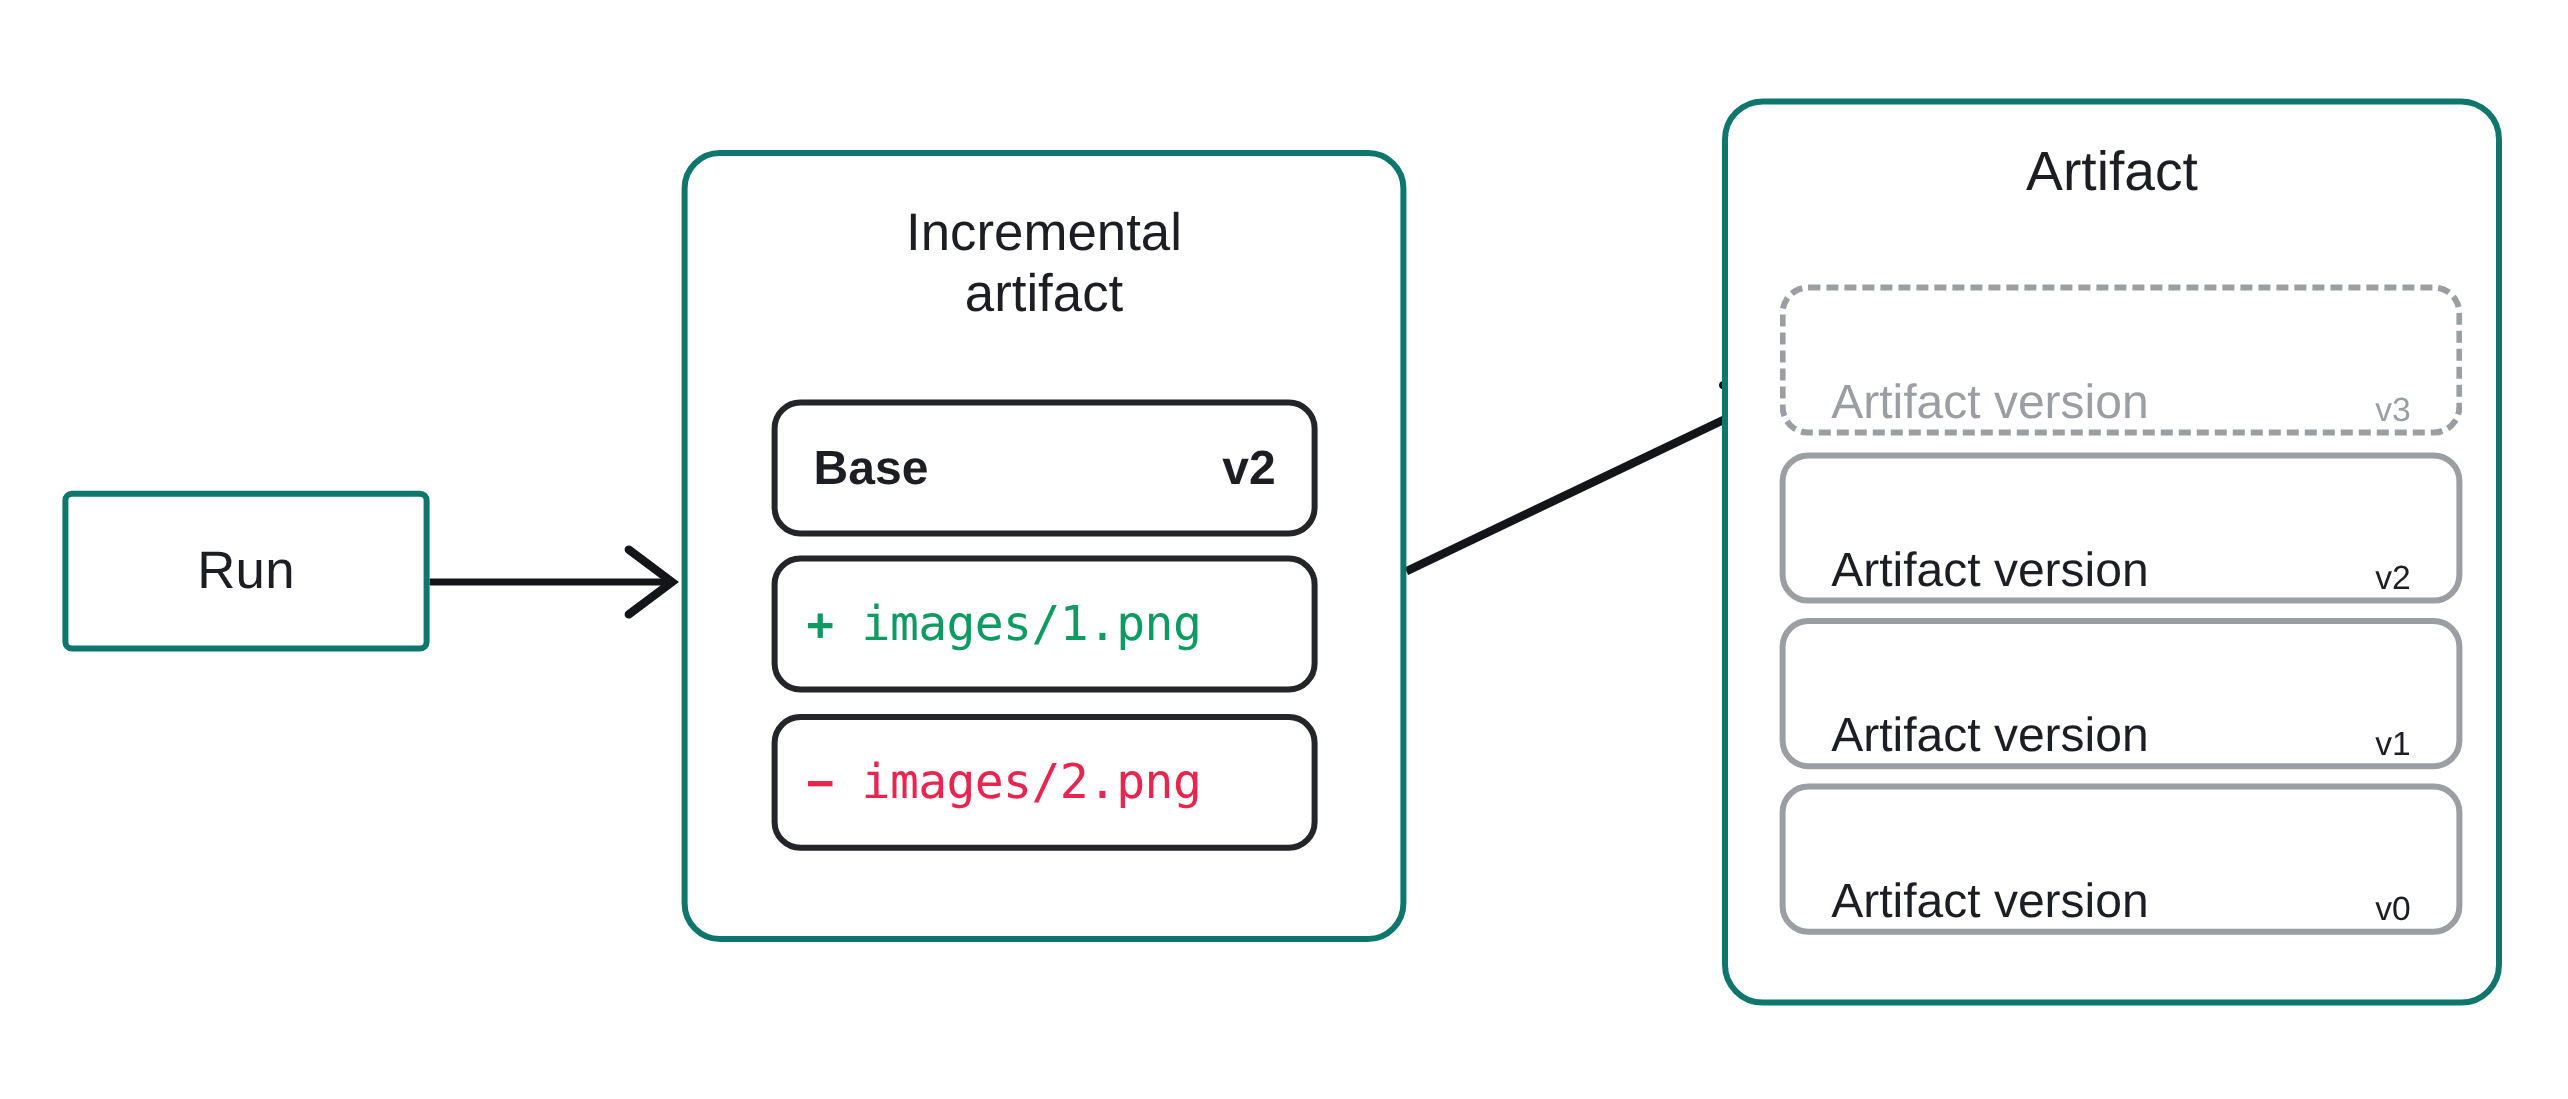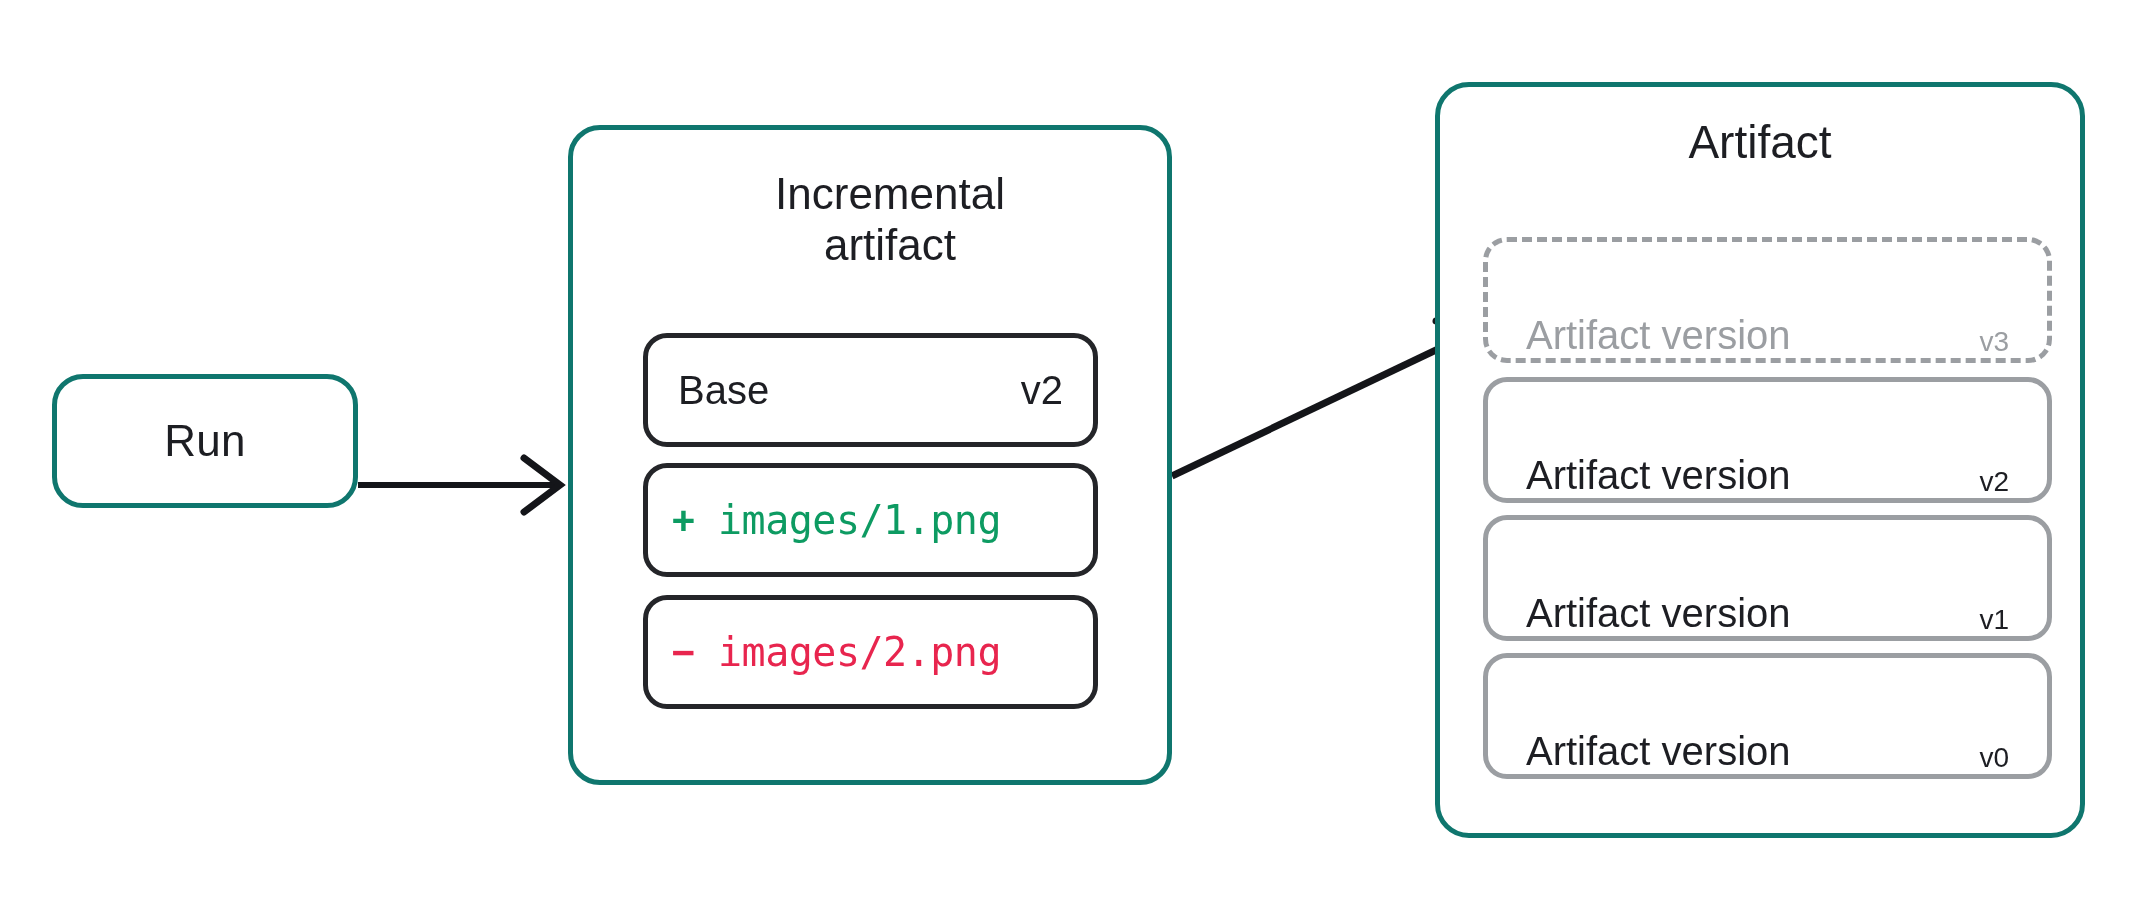--- a/index.html
+++ b/index.html
@@ -26,24 +26,24 @@
     border: 5px solid #0f766e;
     border-radius: 28px;
     display: flex;
     align-items: center;
     justify-content: center;
   }
 
   
   #run-node {
     left: 52px;
-    top: 374px;
+    top: 409px;
     width: 306px;
     height: 134px;
-    border-radius: 31px;
+    border-radius: 8px;
   }
   #run-node .node-label {
     font-size: 44px;
     color: #1d1e23;
     letter-spacing: .2px;
   }
 
   
   #incremental-panel {
     left: 568px;
@@ -55,37 +55,36 @@
   }
   #incremental-panel .panel-title {
     position: absolute;
     left: 0;
     top: 38px;
     width: 100%;
     text-align: center;
     font-size: 44px;
     line-height: 1.17;
     color: #1d1e23;
-    margin-left: 20px;
   }
 
   .diff-row {
     position: absolute;
     left: 70px;
     width: 455px;
     height: 114px;
     box-sizing: border-box;
     background: #ffffff;
     border: 5px solid #242529;
     border-radius: 24px;
     display: flex;
     align-items: center;
     padding: 0 30px;
   }
-  #row-base      { top: 203px; }
+  #row-base      { top: 203px; font-weight: bold; }
   #row-add       { top: 333px; }
   #row-remove    { top: 465px; }
 
   .diff-row .row-label {
     font-size: 40px;
     color: #1d1e23;
   }
   .diff-row .row-value {
     margin-left: auto;
     font-size: 40px;

